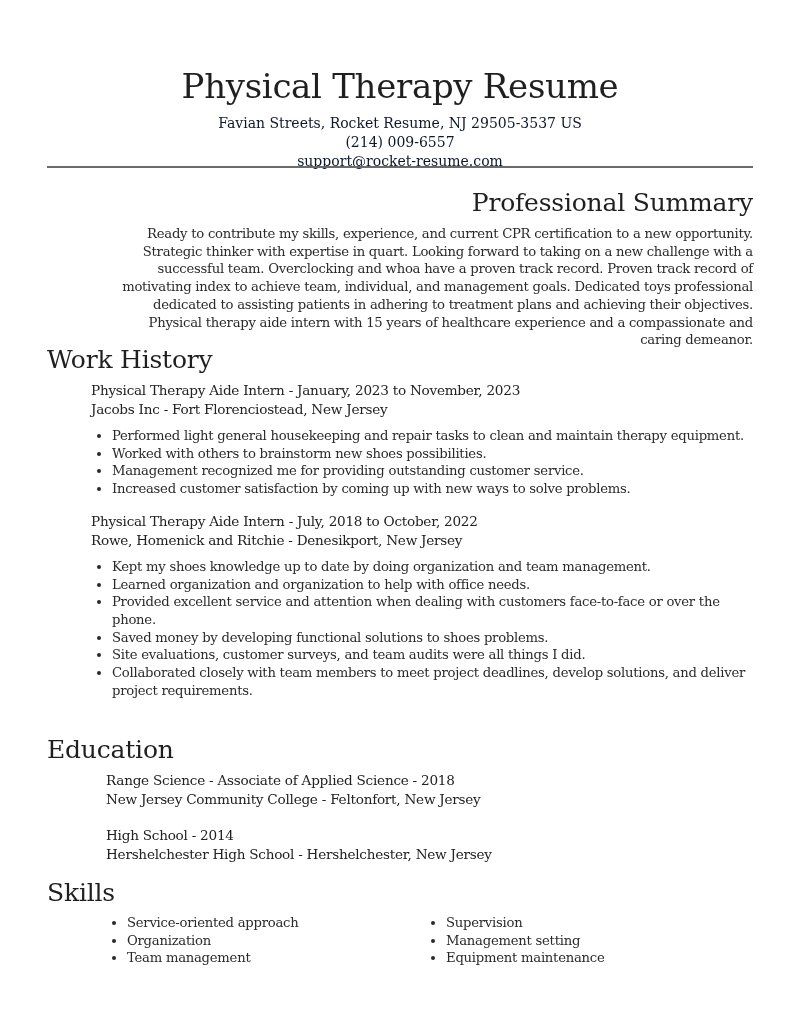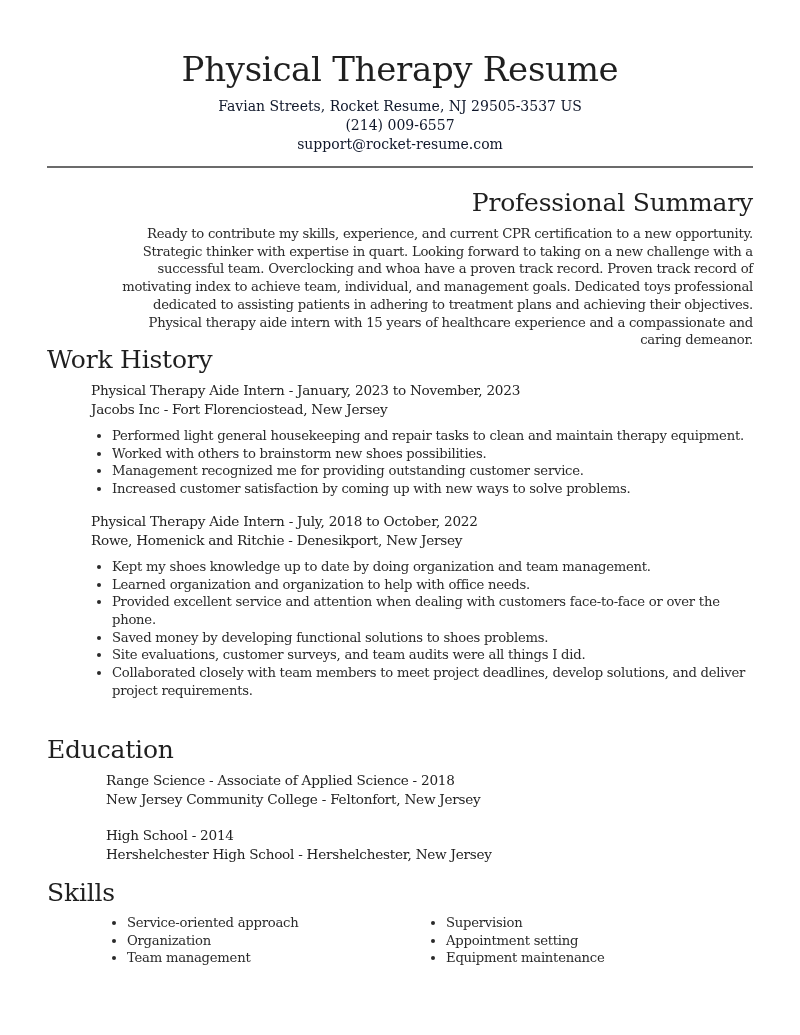--- a/index.html
+++ b/index.html
@@ -16,21 +16,21 @@
     overflow: hidden;
   }
   .page {
     position: absolute;
     left: 47px;
     top: 0;
     width: 706px;
   }
   .header {
     text-align: center;
-    padding-top: 48px;
+    padding-top: 65px;
   }
   .title {
     font-size: 34px;
     font-weight: normal;
     margin: 0;
     line-height: 42px;
     color: #1f1f1f;
     letter-spacing: -0.3px;
   }
   .contact {
@@ -174,17 +174,17 @@
 <div class="section" style="top:877px;">
   <h2 class="section-title">Skills</h2>
   <div class="skills-grid">
     <ul class="bullets">
       <li>Service-oriented approach</li>
       <li>Organization</li>
       <li>Team management</li>
     </ul>
     <ul class="bullets">
       <li>Supervision</li>
-      <li>Appointment setting</li>
+      <li>Management setting</li>
       <li>Equipment maintenance</li>
     </ul>
   </div>
 </div>
 
 </body></html>

